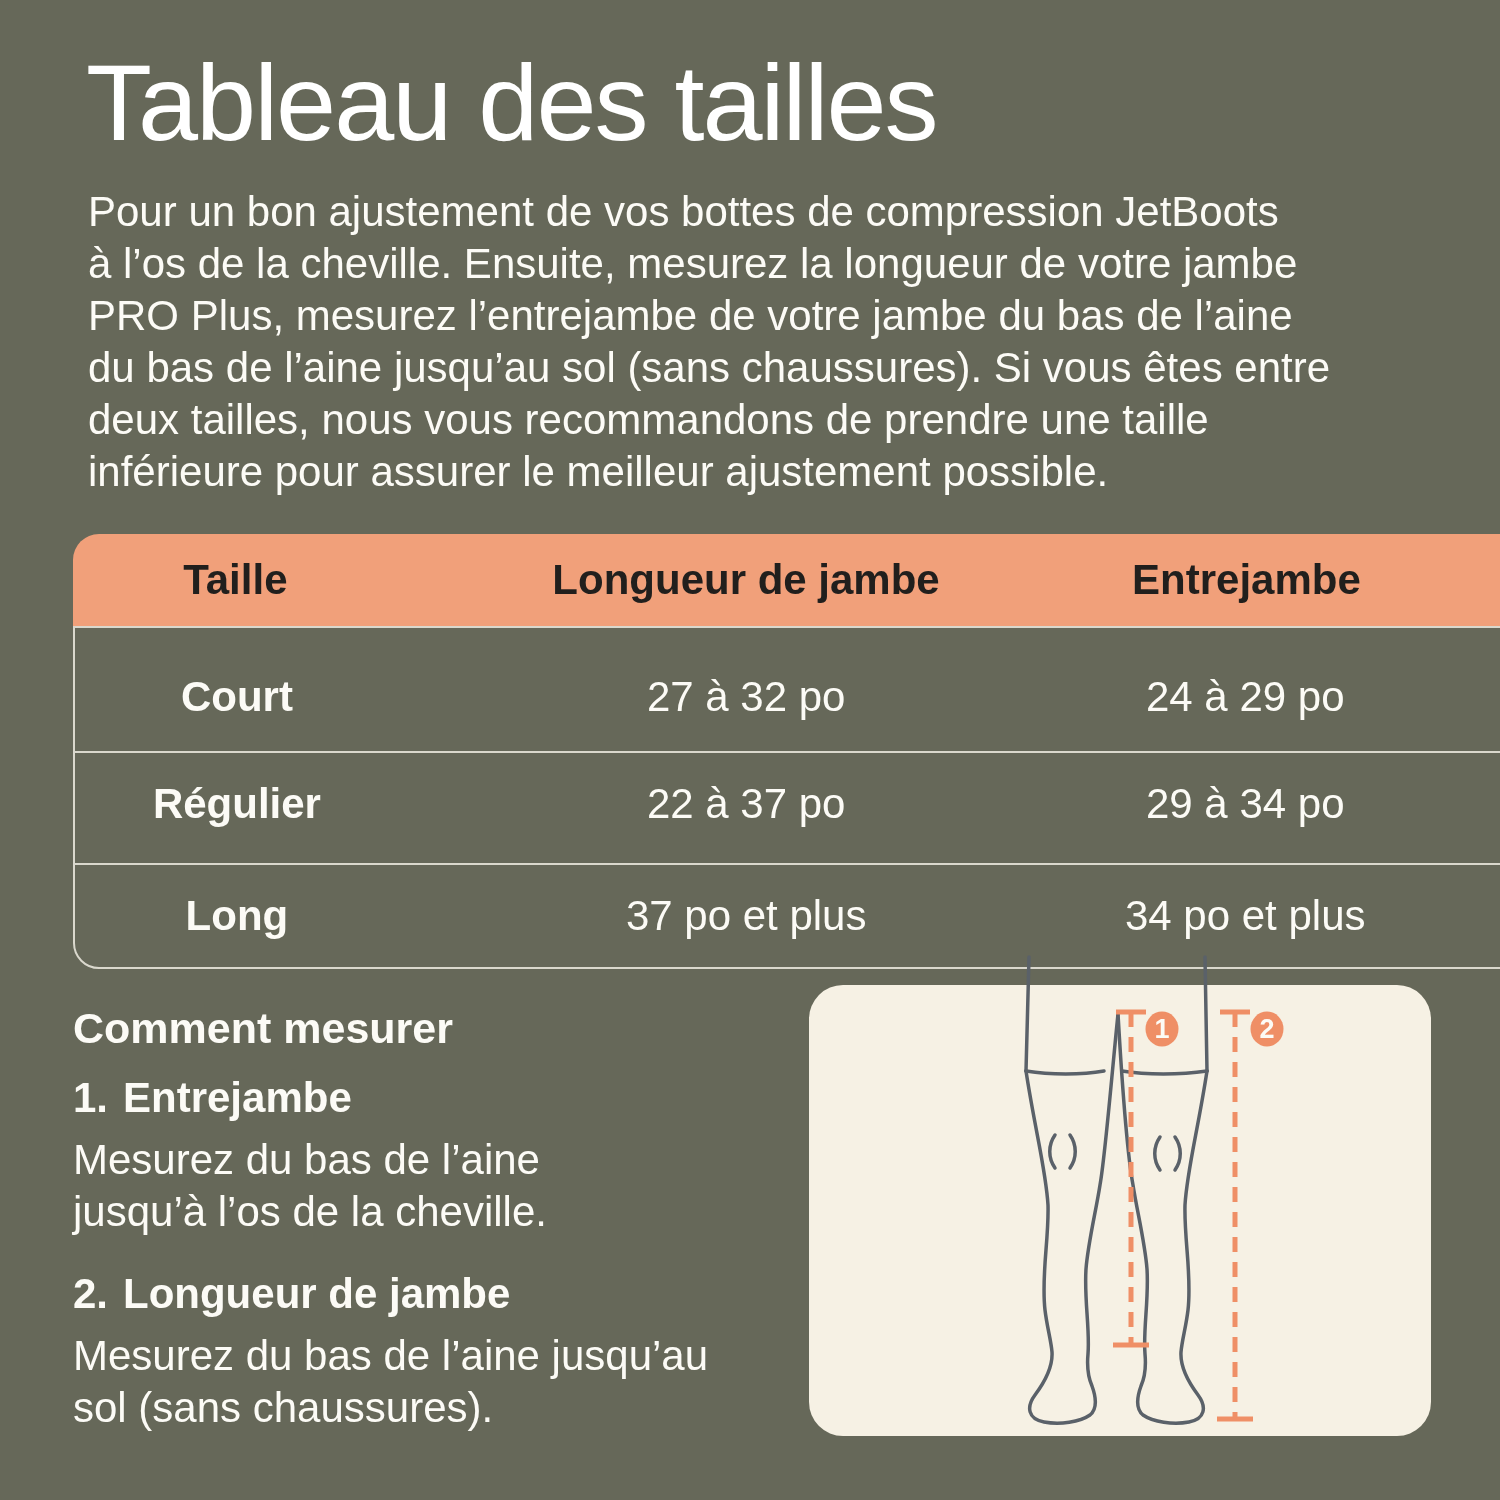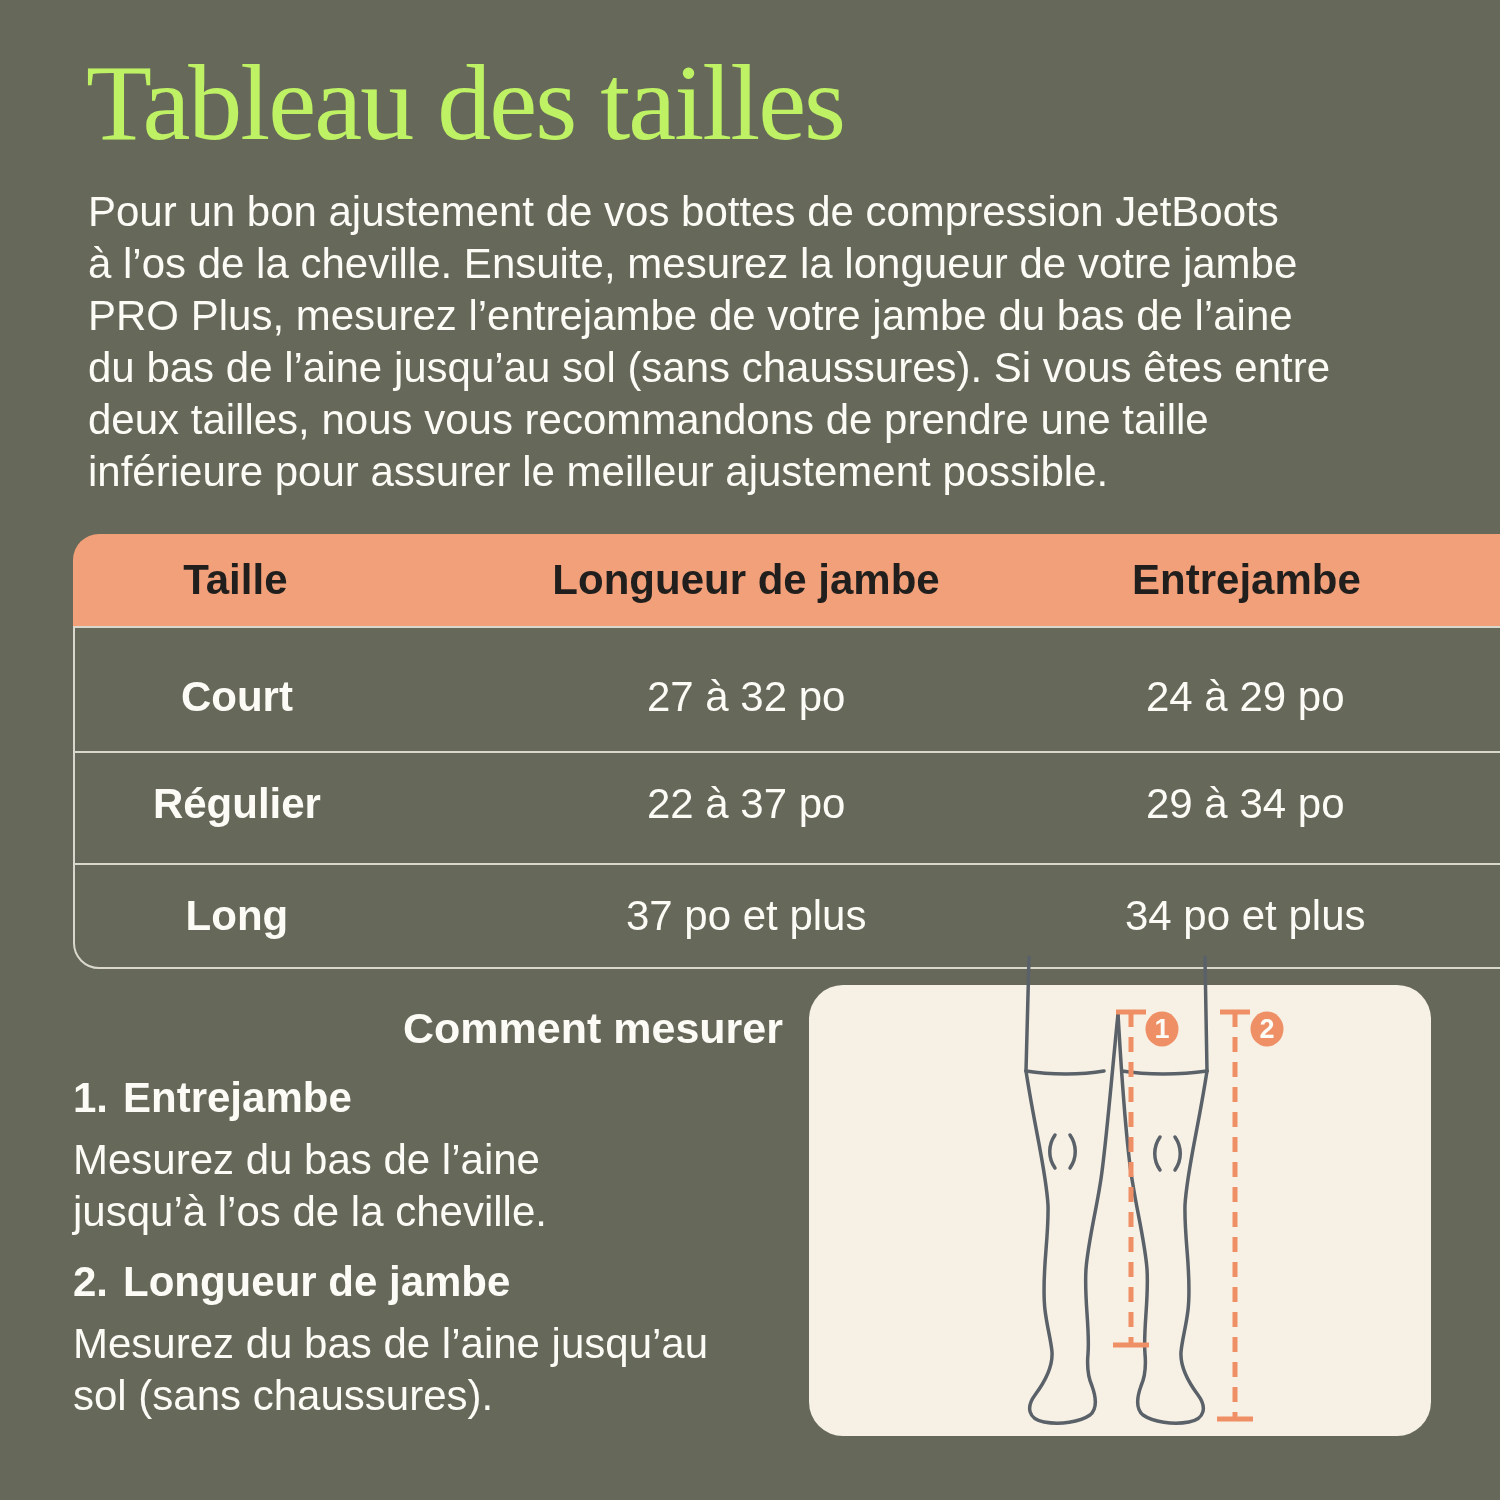--- a/index.html
+++ b/index.html
@@ -5,23 +5,23 @@
   html,body{margin:0;padding:0;background:#4c4d43;}
   .canvas{
     position:relative;width:1500px;height:1500px;overflow:hidden;
     background:#666859;
     font-family:"Liberation Sans", sans-serif;
     -webkit-font-smoothing:antialiased;
   }
   
   .page-title{
     position:absolute;left:86px;top:46px;margin:0;
-    font-family:Liberation Serif, serif;font-weight:400;
+    font-family:Liberation Sans, sans-serif;font-weight:400;
     font-size:108px;line-height:1.05;letter-spacing:-2px;
-    color:#bef264;
+    color:#ffffff;
   }
   
   .intro{position:absolute;left:88px;top:186px;color:#FCFBF6;
     font-size:42px;line-height:52px;font-weight:400;}
   
   .size-table{position:absolute;left:73px;top:534px;width:1476px;}
   .size-table .thead{
     position:relative;height:92px;background:#F1A07A;
     border-radius:26px 26px 0 0;
   }
@@ -35,25 +35,25 @@
   .size-table .trow + .trow{border-top:2px solid rgba(238,236,226,0.85);margin-top:8px;}
   .cell{
     position:absolute;top:50%;transform:translate(-50%,-50%);
     white-space:nowrap;font-size:42px;color:#FCFBF6;
   }
   .c1{left:11%;} .c2{left:45.6%;} .c3{left:79.5%;}
   .cell.label{font-weight:700;}
   .cell.value{font-weight:400;}
   
   .howto{position:absolute;left:73px;top:1002px;width:710px;color:#FCFBF6;}
-  .howto-title{margin:0 0 18px 0;font-size:43px;line-height:52px;font-weight:700;text-align:right;}
+  .howto-title{margin:0 0 18px 0;font-size:43px;line-height:52px;font-weight:700;}
   .step-head{display:flex;margin:0 0 10px 0;font-size:42px;line-height:52px;font-weight:700;}
   .step-num{width:50px;flex:0 0 50px;}
   .step-desc{font-size:42px;line-height:52px;font-weight:400;}
-  .step-desc.first{margin-bottom:18px;}
+  .step-desc.first{margin-bottom:30px;}
   
   .illus{position:absolute;left:808px;top:955px;width:624px;height:482px;}
 </style>
 </head>
 <body>
 
 <div class="canvas">
 
   <h1 class="page-title">Tableau des tailles</h1>
 

